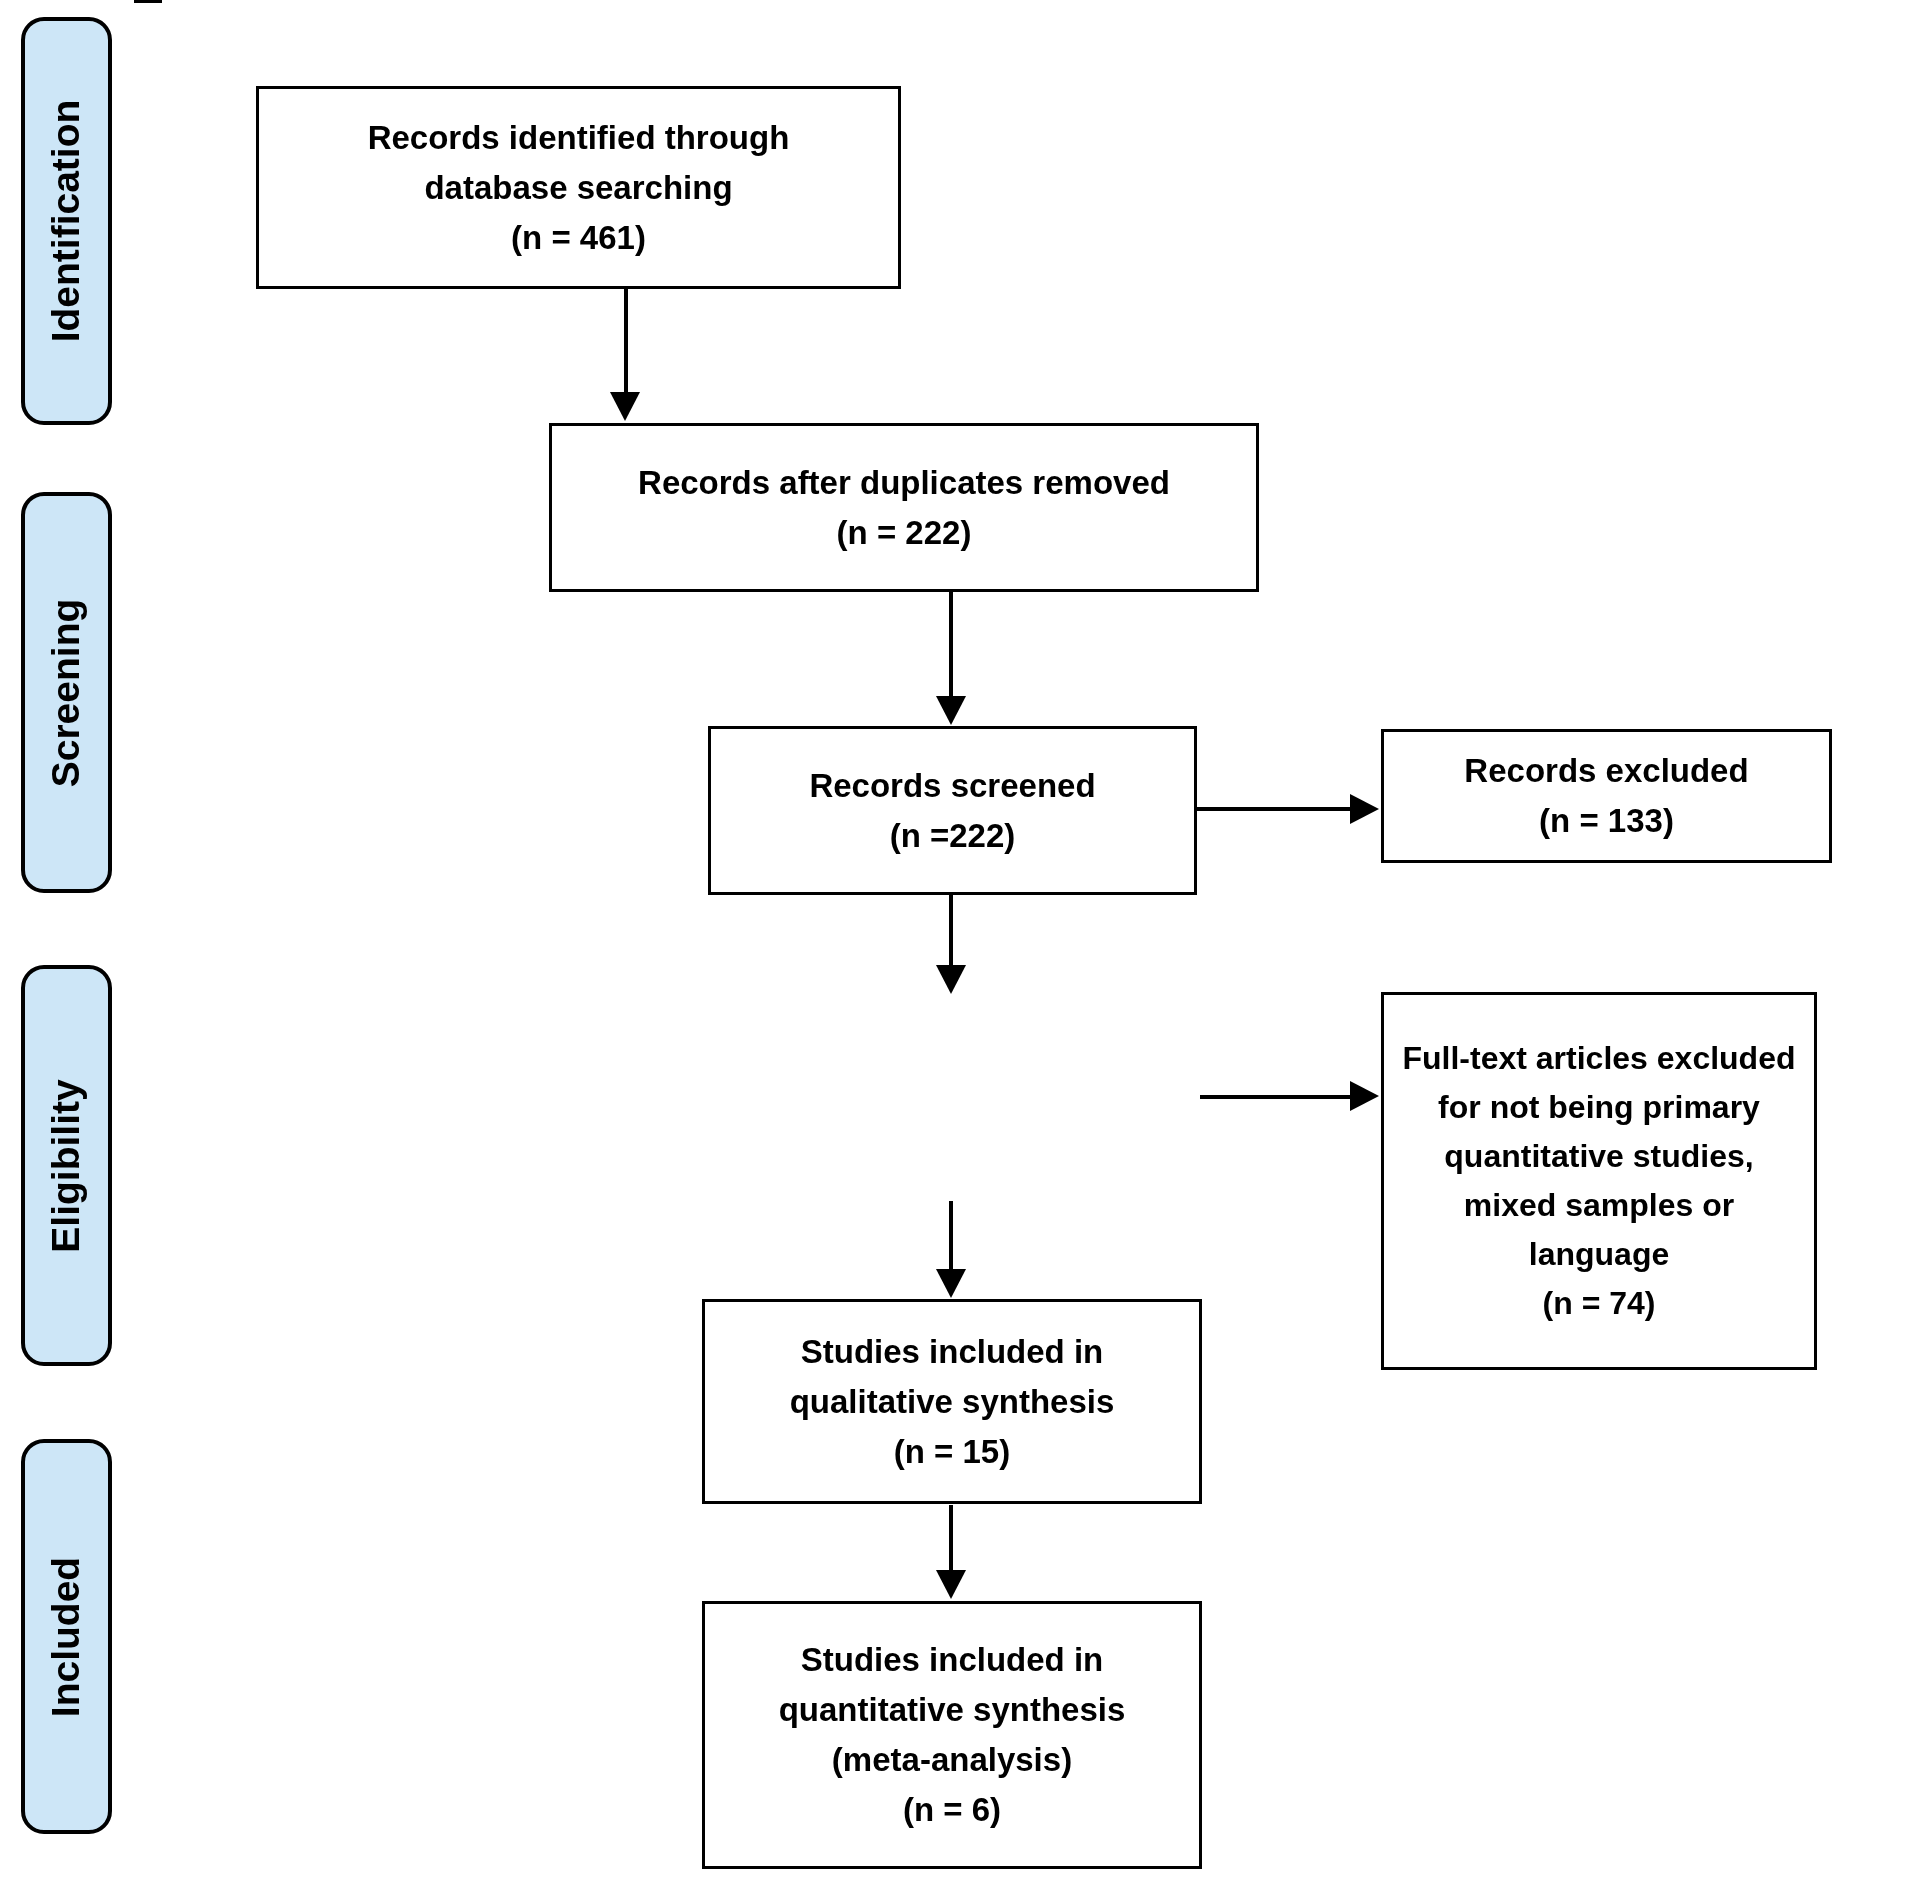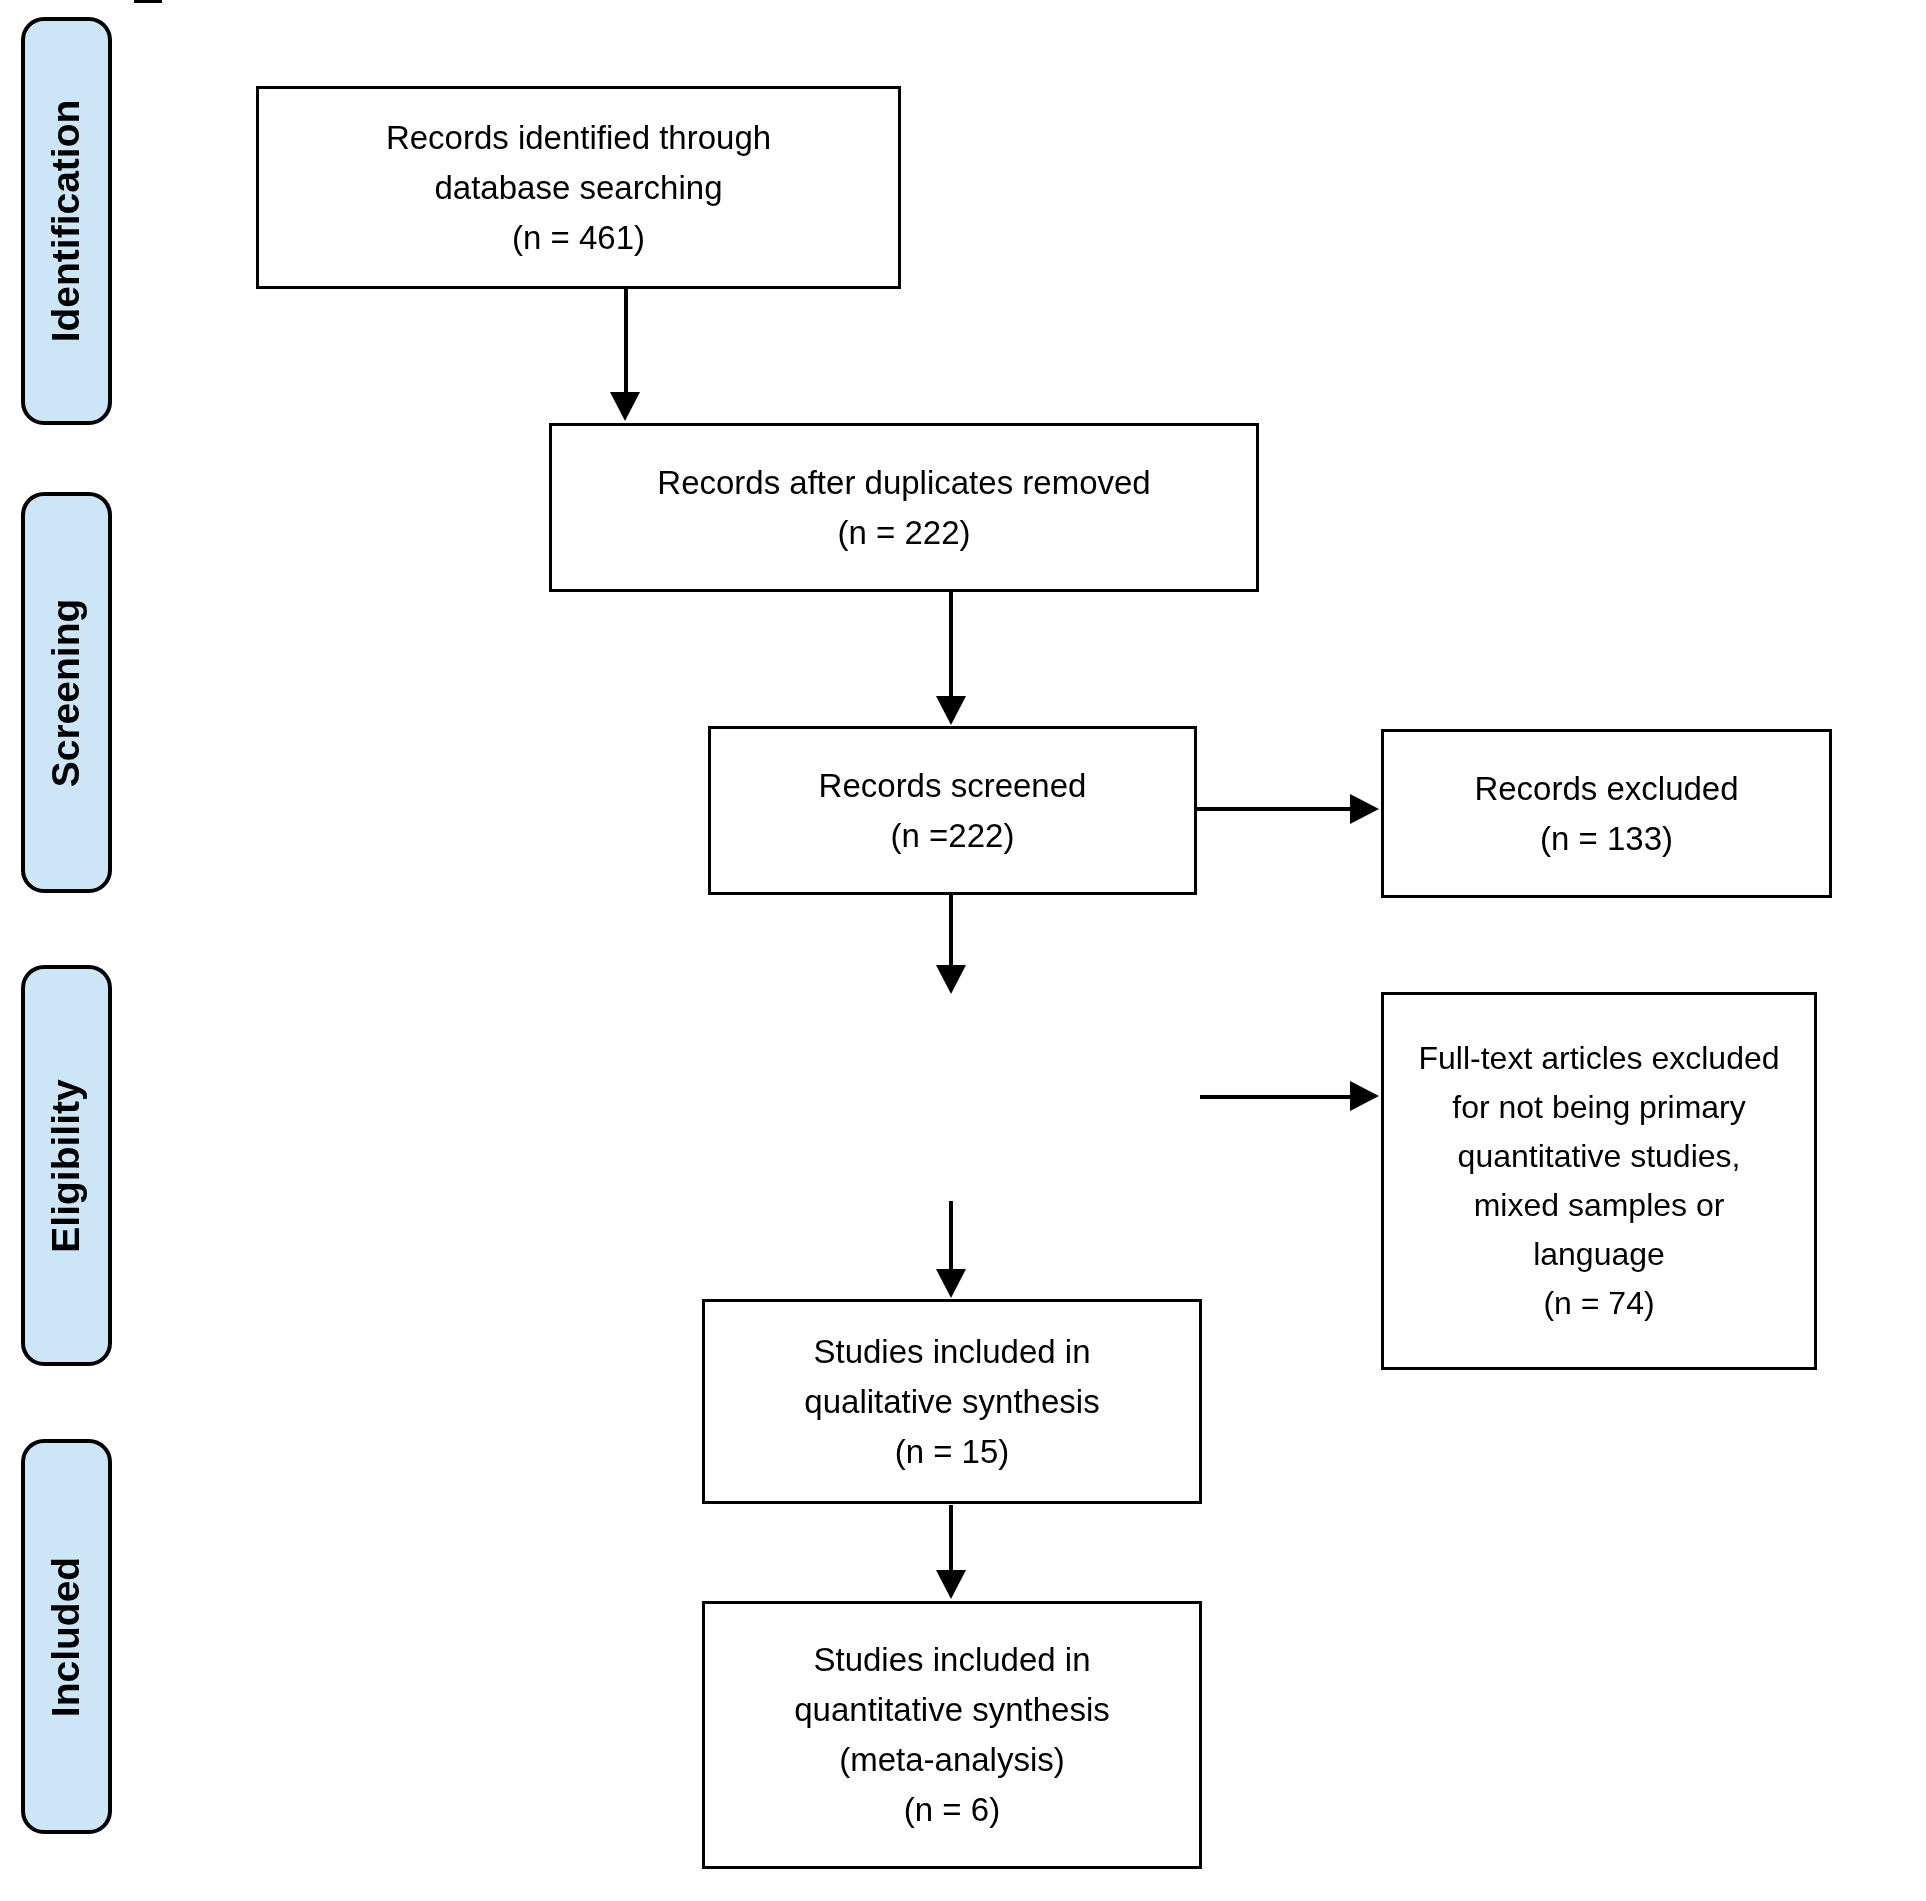--- a/index.html
+++ b/index.html
@@ -6,21 +6,21 @@
   body{width:1926px;height:1902px;font-family:"Liberation Sans",sans-serif;}
   .canvas{position:relative;width:1926px;height:1902px;background:#ffffff;overflow:hidden;}
 
   
   .side{position:absolute;left:20.6px;width:91px;background:#cde6f7;border:4.3px solid #000;
         border-radius:23px;display:flex;align-items:center;justify-content:center;box-sizing:border-box;}
   .side .rot{transform:rotate(-90deg);white-space:nowrap;font-weight:700;font-size:39px;color:#000;}
 
   
   .fbox{position:absolute;background:#ffffff;border:3px solid #000;box-sizing:border-box;
-        display:flex;align-items:center;justify-content:center;text-align:center;}
+        display:flex;align-items:center;justify-content:center;text-align:center;font-weight:bold;}
   .fbox .txt{white-space:pre-line;font-size:33px;line-height:50px;color:#000;}
   .fbox .txt.small{font-size:32px;line-height:49px;}
 
   
   .vline{position:absolute;width:3.6px;background:#000;}
   .hline{position:absolute;height:3.6px;background:#000;}
   .vhead{position:absolute;width:0;height:0;border-left:15px solid transparent;
          border-right:15px solid transparent;border-top:29px solid #000;}
   .hhead{position:absolute;width:0;height:0;border-top:15px solid transparent;
          border-bottom:15px solid transparent;border-left:29px solid #000;}
@@ -56,21 +56,21 @@
   <div class="fbox" style="left:549px;top:423px;width:710px;height:169px;">
     <span class="txt">Records after duplicates removed
 (n = 222)</span>
   </div>
 
   <div class="fbox" style="left:708px;top:726px;width:489px;height:169px;">
     <span class="txt">Records screened
 (n =222)</span>
   </div>
 
-  <div class="fbox" style="left:1381px;top:729px;width:451px;height:169px;">
+  <div class="fbox" style="left:1381px;top:729px;width:451px;height:134px;">
     <span class="txt">Records excluded
 (n = 133)</span>
   </div>
 
 
   <div class="fbox" style="left:1381px;top:992px;width:436px;height:378px;">
     <span class="txt small">Full-text articles excluded
 for not being primary
 quantitative studies,
 mixed samples or

